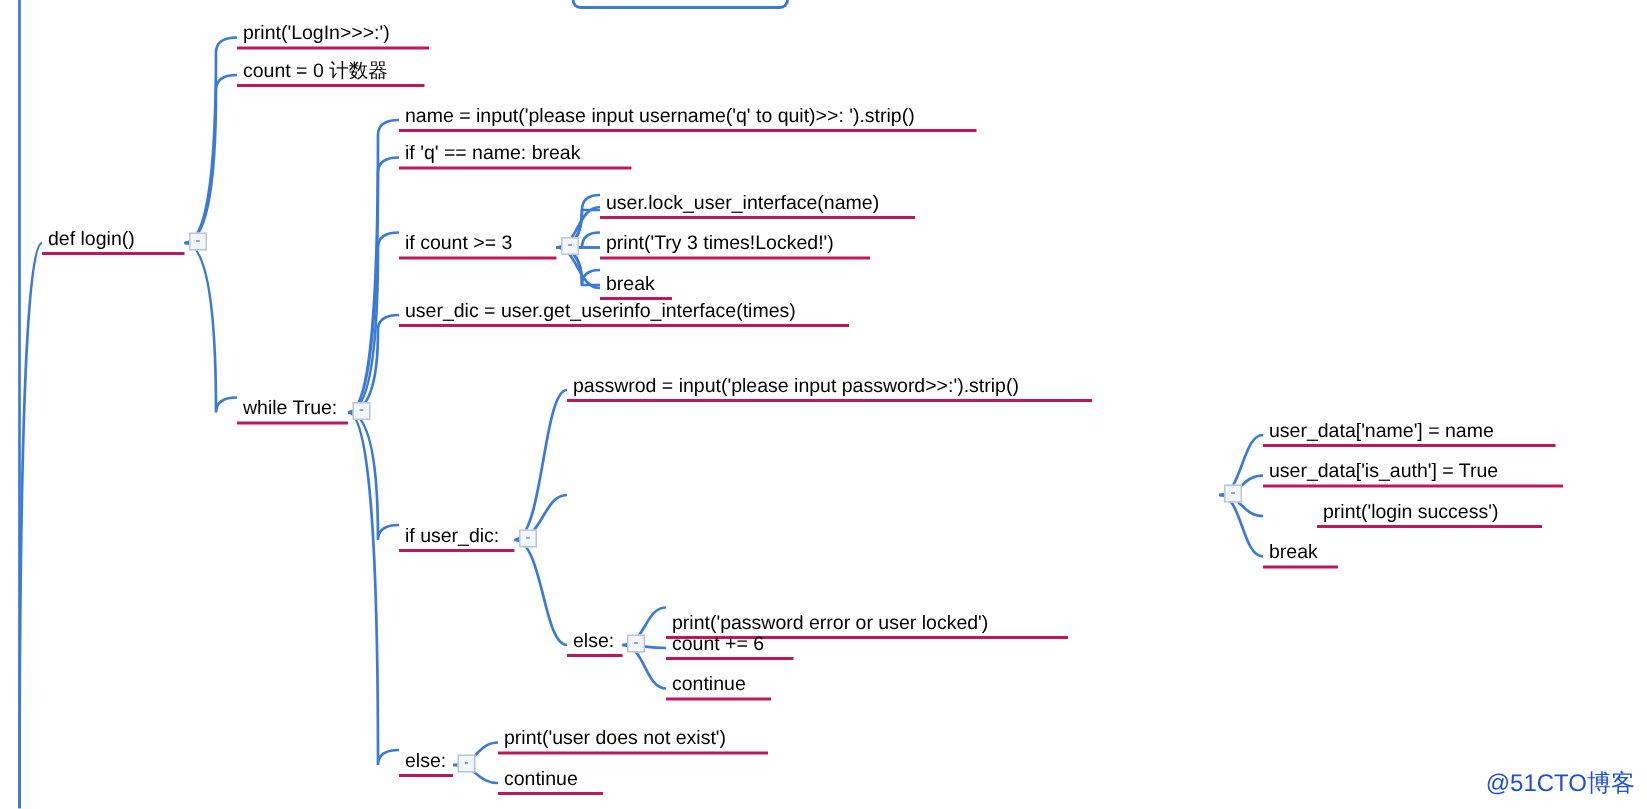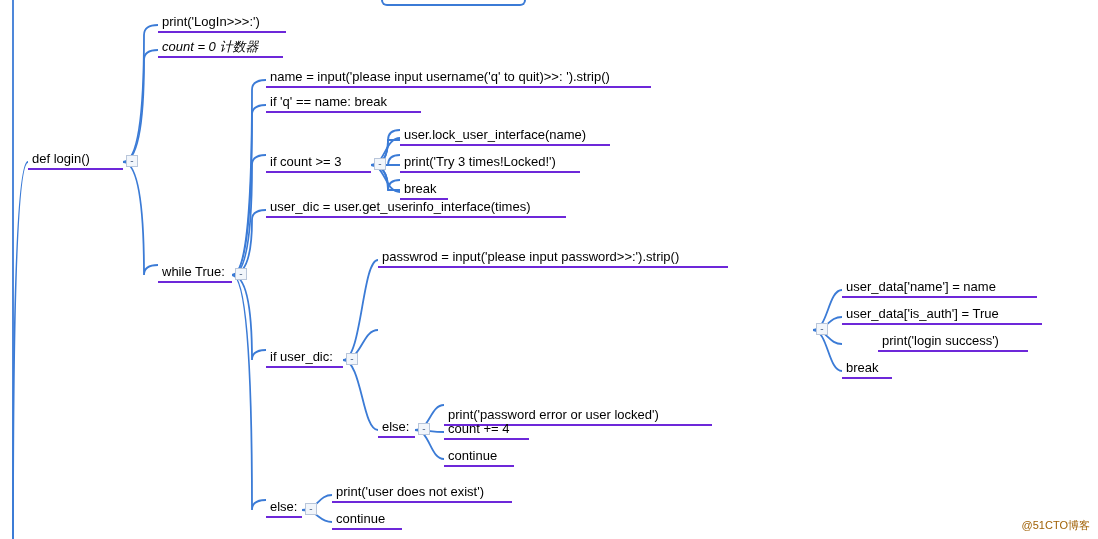--- a/index.html
+++ b/index.html
@@ -11,21 +11,21 @@
     background: #fff;
     color: #000;
     width: 1098px;
     height: 539px;
     overflow: hidden;
     position: relative;
   }
   .canvas { position: relative; width: 1098px; height: 539px; }
   .node {
     position: absolute;
-    border-bottom: 2px solid #6d28d9;
+    border-bottom: 2px solid #be185d;
     padding: 0 4px 2px 4px;
     white-space: nowrap;
     height: 20px;
     line-height: 18px;
   }
   .toggle {
     position: absolute;
     width: 12px;
     height: 12px;
     border: 1px solid #b9c6da;
@@ -35,22 +35,22 @@
     text-align: center;
     color: #5b6e8c;
   }
   svg.wires { position: absolute; left: 0; top: 0; width: 1098px; height: 539px; pointer-events: none; }
   path { stroke: #3b7bd6; stroke-width: 1.8; fill: none; }
   line.vtrunk { stroke: #3b7bd6; stroke-width: 1.8; }
   .watermark {
     position: absolute;
     right: 8px;
     bottom: 6px;
-    color: #a16207;
-    font-size: 11px;
+    color: #1d4ed8;
+    font-size: 16px;
   }
   .partial-box {
     position: absolute;
     border-bottom: 2px solid #3b7bd6;
     border-left: 2px solid #3b7bd6;
     border-right: 2px solid #3b7bd6;
     border-bottom-left-radius: 6px;
     border-bottom-right-radius: 6px;
     height: 10px;
   }
@@ -104,21 +104,21 @@
     <path d="M415 430 C430 430 430 459 444 459"></path>
 
     <path d="M302 510 C318 510 318 495 332 495"></path>
     <path d="M302 510 C318 510 318 522 332 522"></path>
   </svg>
 
   <div class="node" style="left:28px; top:150px; width:95px;"><span>def login()</span></div>
   <div class="toggle" style="left:126px; top:155px;">-</div>
 
   <div class="node" style="left:158px; top:13px; width:128px;"><span>print('LogIn&gt;&gt;&gt;:')</span></div>
-  <div class="node" style="left:158px; top:38px; width:125px;font-style:italic;"><span>count = 0 计数器</span></div>
+  <div class="node" style="left:158px; top:38px; width:125px;"><span>count = 0 计数器</span></div>
   <div class="node" style="left:158px; top:263px; width:74px;"><span>while True:</span></div>
   <div class="toggle" style="left:235px; top:268px;">-</div>
 
   <div class="node" style="left:266px; top:68px; width:385px;"><span>name = input('please input username('q' to quit)&gt;&gt;:  ').strip()</span></div>
   <div class="node" style="left:266px; top:93px; width:155px;"><span>if 'q' == name: break</span></div>
   <div class="node" style="left:266px; top:153px; width:105px;"><span>if count &gt;= 3</span></div>
   <div class="toggle" style="left:374px; top:158px;">-</div>
   <div class="node" style="left:266px; top:198px; width:300px;"><span>user_dic = user.get_userinfo_interface(times)</span></div>
   <div class="node" style="left:266px; top:348px; width:77px;"><span>if user_dic:</span></div>
   <div class="toggle" style="left:346px; top:353px;">-</div>
@@ -133,20 +133,20 @@
   <div class="toggle" style="left:816px; top:323px;">-</div>
   <div class="node" style="left:378px; top:418px; width:37px;"><span>else:</span></div>
   <div class="toggle" style="left:418px; top:423px;">-</div>
 
   <div class="node" style="left:842px; top:278px; width:195px;"><span>user_data['name'] = name</span></div>
   <div class="node" style="left:842px; top:305px; width:200px;"><span>user_data['is_auth'] = True</span></div>
   <div class="node" style="left:842px; top:332px; width:150px;margin-left:36px;"><span>print('login success')</span></div>
   <div class="node" style="left:842px; top:359px; width:50px;"><span>break</span></div>
 
   <div class="node" style="left:444px; top:393px; width:268px;margin-top:13px;"><span>print('password error or user locked')</span></div>
-  <div class="node" style="left:444px; top:420px; width:85px;"><span>count += 4</span></div>
+  <div class="node" style="left:444px; top:420px; width:85px;"><span>count += 6</span></div>
   <div class="node" style="left:444px; top:447px; width:70px;"><span>continue</span></div>
 
   <div class="node" style="left:332px; top:483px; width:180px;"><span>print('user does not exist')</span></div>
   <div class="node" style="left:332px; top:510px; width:70px;"><span>continue</span></div>
 
   <div class="watermark"><span>@51CTO博客</span></div>
 </div>
 
 </body></html>

